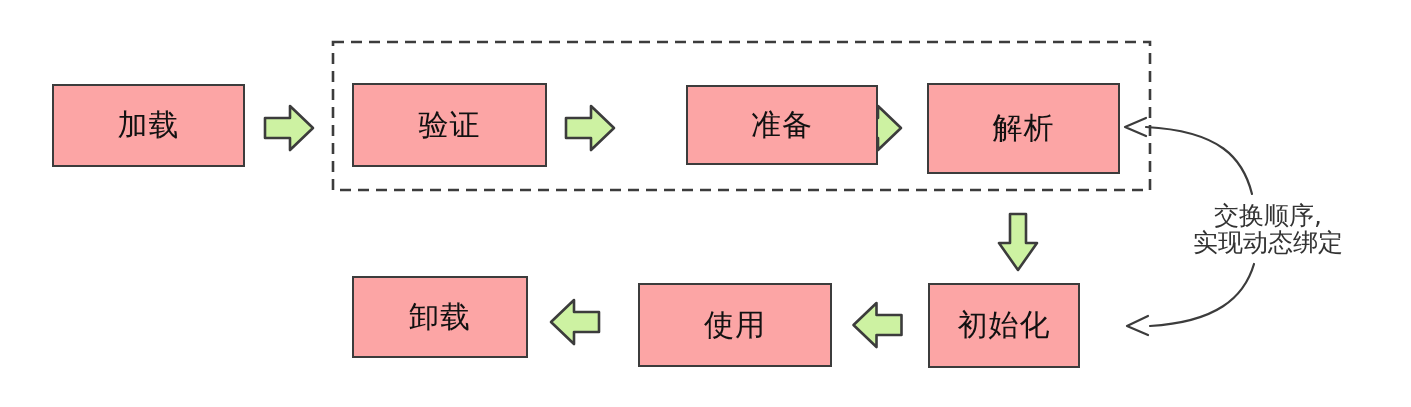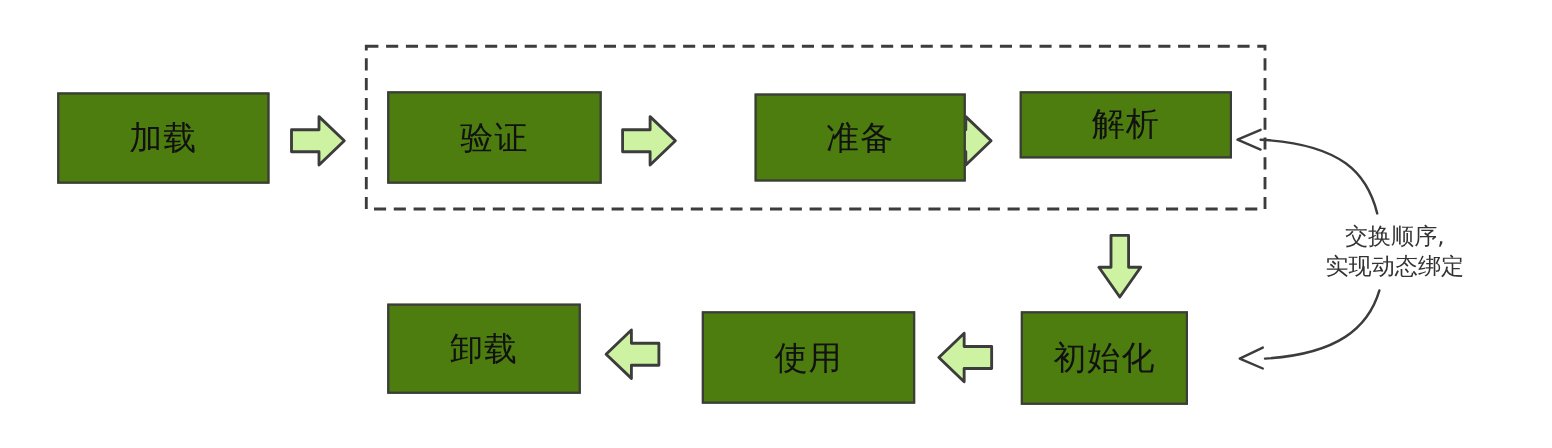--- a/index.html
+++ b/index.html
@@ -13,21 +13,21 @@
   }
   svg.overlay {
     position: absolute;
     left: 0; top: 0;
     width: 1411px; height: 407px;
     z-index: 1;
   }
   .node {
     position: absolute;
     z-index: 3;
-    background: #4d7c0f;
+    background: #fca5a5;
     border: 2.6px solid #3C3C3C;
     box-sizing: border-box;
     display: flex;
     align-items: center;
     justify-content: center;
     font-size: 30px;
     color: #111111;
     letter-spacing: 1px;
   }
   .block-arrow {
@@ -49,29 +49,29 @@
     line-height: 27px;
     color: #2b2b2b;
   }
   .annotation {
     position: absolute;
     z-index: 4;
     left: 1168px;
     top: 202px;
     width: 200px;
     text-align: center;
-    font-size: 21px;
+    font-size: 25px;
     line-height: 27px;
     color: #333333;
   }
   
   .n-load       { left: 52px;  top: 84px;  width: 193px; height: 83px; }
   .n-verify     { left: 352px; top: 83px;  width: 195px; height: 84px; font-family: Liberation Serif, serif; }
   .n-prepare    { left: 638px; top: 85px;  width: 192px; height: 80px; margin-left: 48px; }
-  .n-resolve    { left: 927px; top: 83px;  width: 193px; height: 61px; }
+  .n-resolve    { left: 927px; top: 83px;  width: 193px; height: 91px; }
   .n-initialize { left: 928px; top: 283px; width: 152px; height: 85px; justify-content: center; }
   .n-use        { left: 638px; top: 283px; width: 194px; height: 84px; justify-content: center; }
   .n-unload     { left: 352px; top: 276px; width: 176px; height: 82px; }
   
   .a1 { left: 263px; top: 103px; width: 52px; height: 50px; }
   .a2 { left: 564px; top: 103px; width: 52px; height: 50px; }
   .a3 { left: 851px; top: 103px; width: 52px; height: 50px; }
   .a4 { left: 997px; top: 212px; width: 42px; height: 60px; }
   .a5 { left: 851px; top: 300px; width: 53px; height: 50px; }
   .a6 { left: 549px; top: 297px; width: 52px; height: 50px; }

